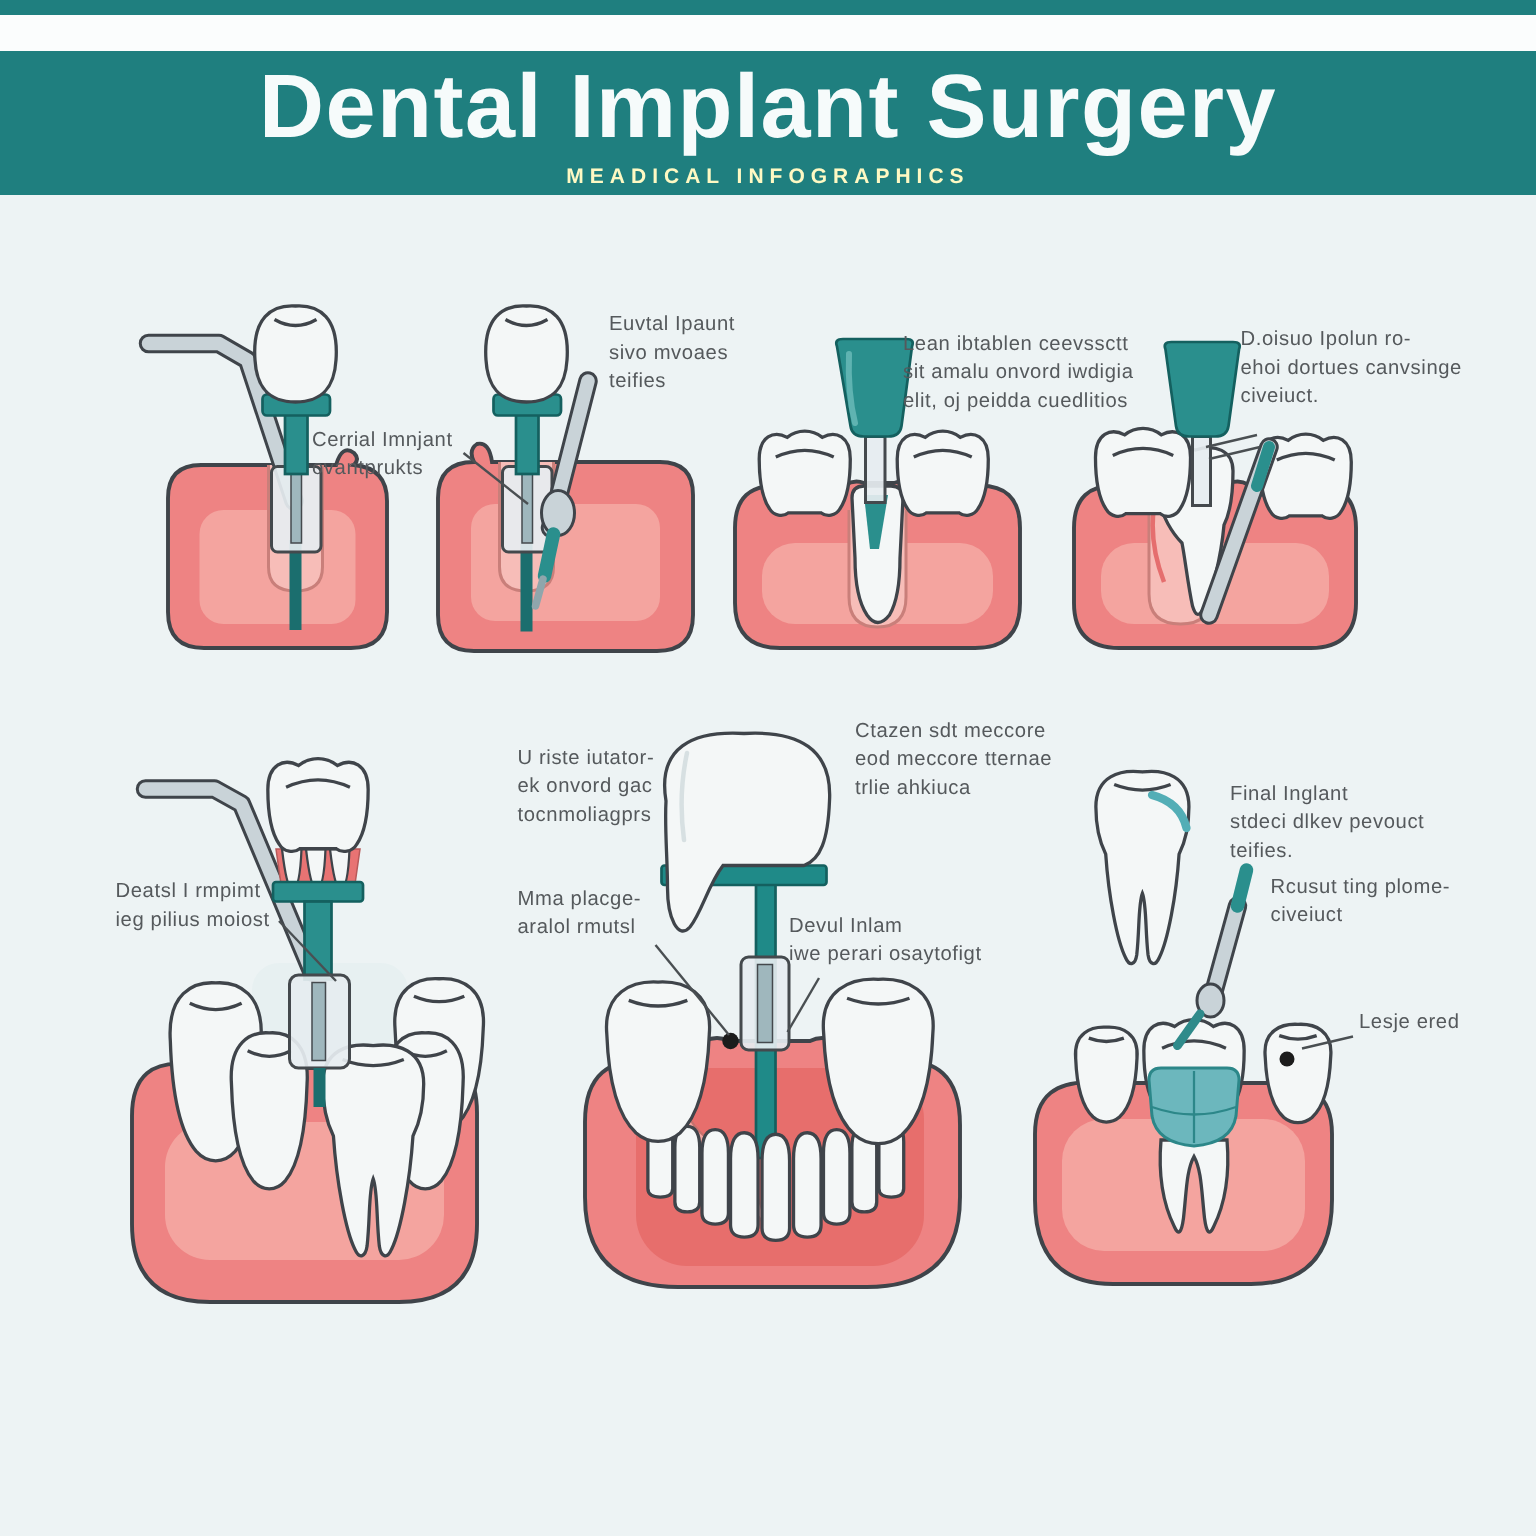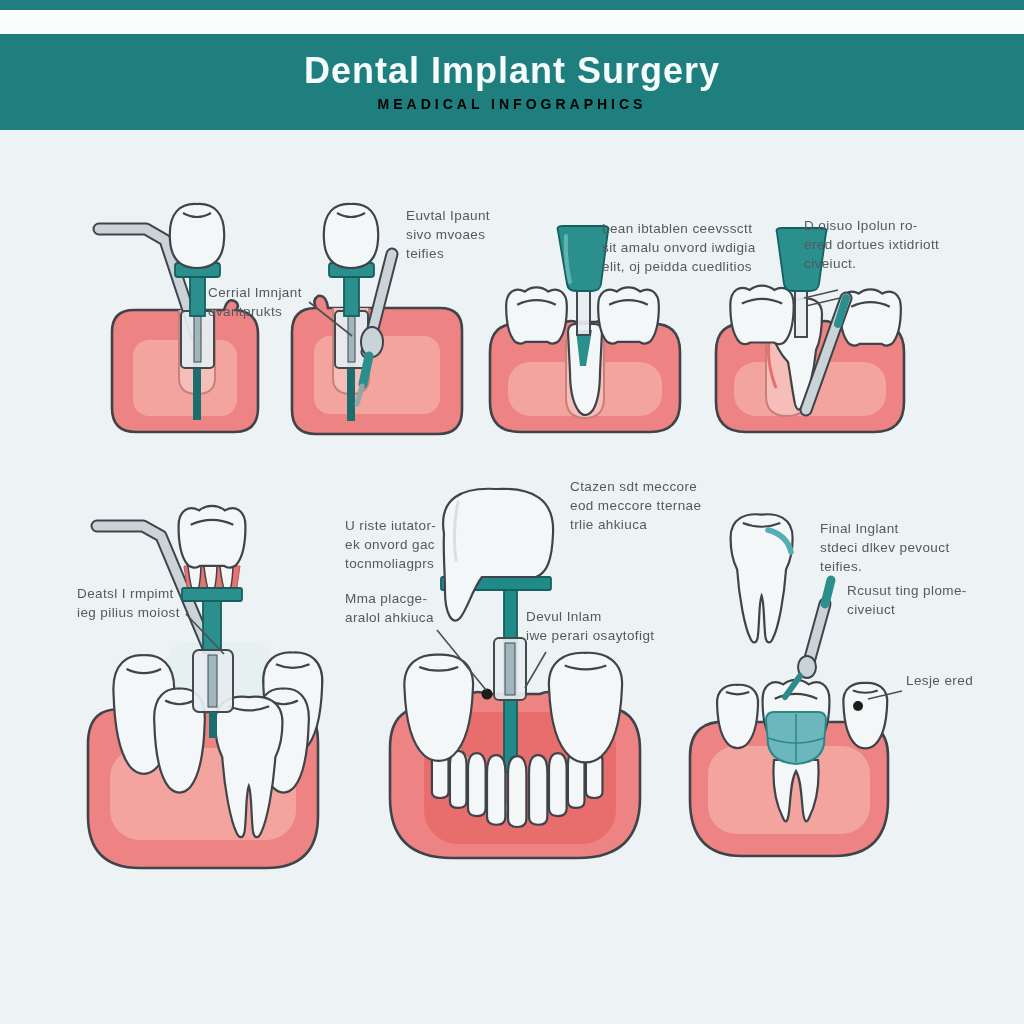--- a/index.html
+++ b/index.html
@@ -8,22 +8,22 @@
     background:var(--background,#edf3f4);
     font-family:"Liberation Sans",sans-serif;
   }
   .topstrip{position:absolute;top:0;left:0;width:1024px;height:10px;background:var(--banner-teal,#1f7f7f);}
   .gap{position:absolute;top:10px;left:0;width:1024px;height:24px;background:#fbfdfd;}
   .banner{
     position:absolute;top:34px;left:0;width:1024px;height:96px;
     background:var(--banner-teal,#1f7f7f);
     display:flex;flex-direction:column;align-items:center;justify-content:center;
   }
-  .title{font-size:36px;font-weight:bold;color:#f6fbfb;letter-spacing:1px;line-height:1.05;}
-  .subtitle{font-size:14px;font-weight:bold;color:#000000;letter-spacing:4px;margin-top:7px;}
+  .title{font-size:60px;font-weight:bold;color:#f6fbfb;letter-spacing:1px;line-height:1.05;}
+  .subtitle{font-size:14px;font-weight:bold;color:#fef9c3;letter-spacing:4px;margin-top:7px;}
   svg.illustration{position:absolute;left:0;top:0;}
   .lbl{
     position:absolute;color:var(--label-text,#55595c);
     font-size:13.5px;line-height:1.42;letter-spacing:.4px;white-space:nowrap;
   }
   .lbl span{display:block;}
   
   .gum{fill:var(--gum-pink,#ee8383);stroke:var(--outline,#3f444a);stroke-width:2.6;}
   .gumIn{fill:var(--gum-light,#f4a49f);stroke:none;}
   .socket{fill:#f7bdb8;stroke:#c97f7a;stroke-width:2;}
@@ -235,42 +235,42 @@
 <div class="lbl" style="left:406px;top:206px">
   <span>Euvtal Ipaunt</span>
   <span>sivo mvoaes</span>
   <span>teifies</span>
 </div>
 <div class="lbl" style="left:602px;top:219px">
   <span>Lean ibtablen ceevssctt</span>
   <span>sit amalu onvord iwdigia</span>
   <span>elit, oj peidda cuedlitios</span>
 </div>
-<div class="lbl" style="left:804px;top:216px">
+<div class="lbl" style="left:827px;top:216px">
   <span>D.oisuo Ipolun ro-</span>
-  <span>ered dortues ixtidriott</span>
+  <span>ehoi dortues canvsinge</span>
   <span>civeiuct.</span>
 </div>
 <div class="lbl" style="left:77px;top:584px">
   <span>Deatsl I rmpimt</span>
   <span>ieg pilius moiost</span>
 </div>
-<div class="lbl" style="left:345px;top:516px">
+<div class="lbl" style="left:345px;top:495px">
   <span>U riste iutator-</span>
   <span>ek onvord gac</span>
   <span>tocnmoliagprs</span>
 </div>
 <div class="lbl" style="left:570px;top:477px">
   <span>Ctazen sdt meccore</span>
   <span>eod meccore tternae</span>
   <span>trlie ahkiuca</span>
 </div>
 <div class="lbl" style="left:345px;top:589px">
   <span>Mma placge-</span>
-  <span>aralol ahkiuca</span>
+  <span>aralol rmutsl</span>
 </div>
 <div class="lbl" style="left:526px;top:607px">
   <span>Devul Inlam</span>
   <span>iwe perari osaytofigt</span>
 </div>
 <div class="lbl" style="left:820px;top:519px">
   <span>Final Inglant</span>
   <span>stdeci dlkev pevouct</span>
   <span>teifies.</span>
 </div>

